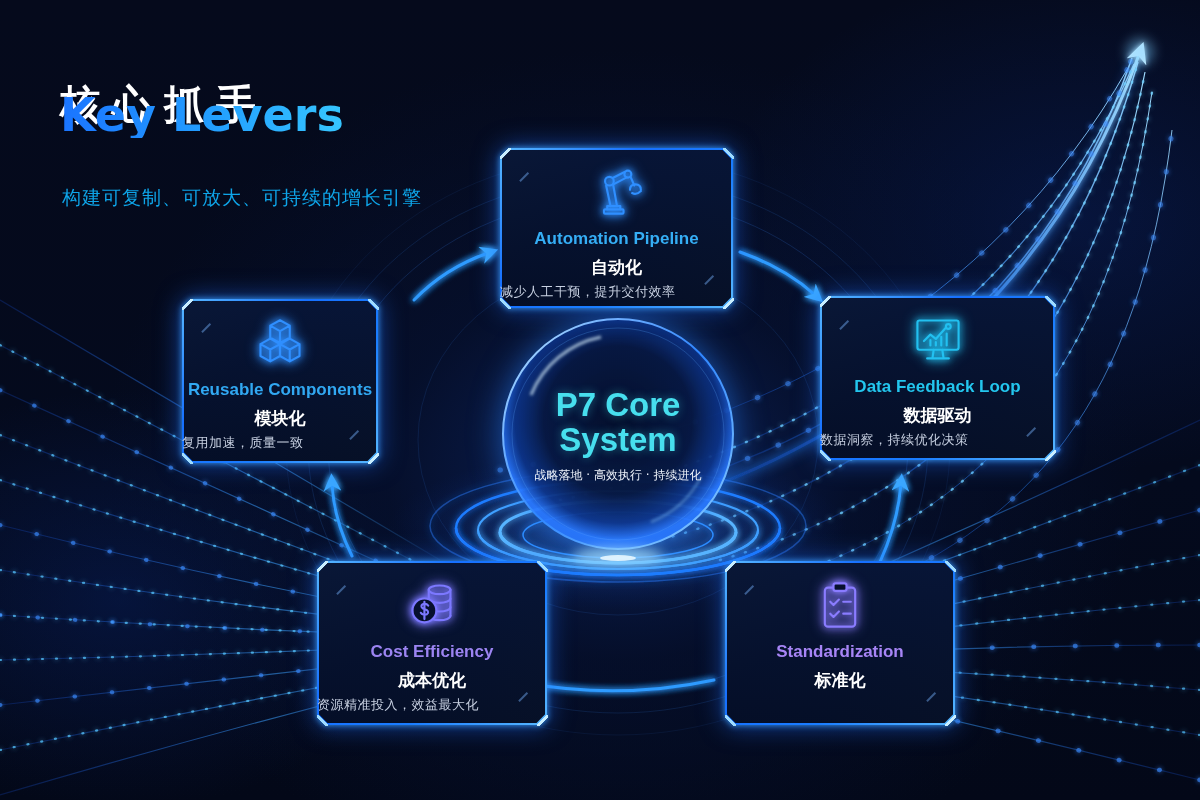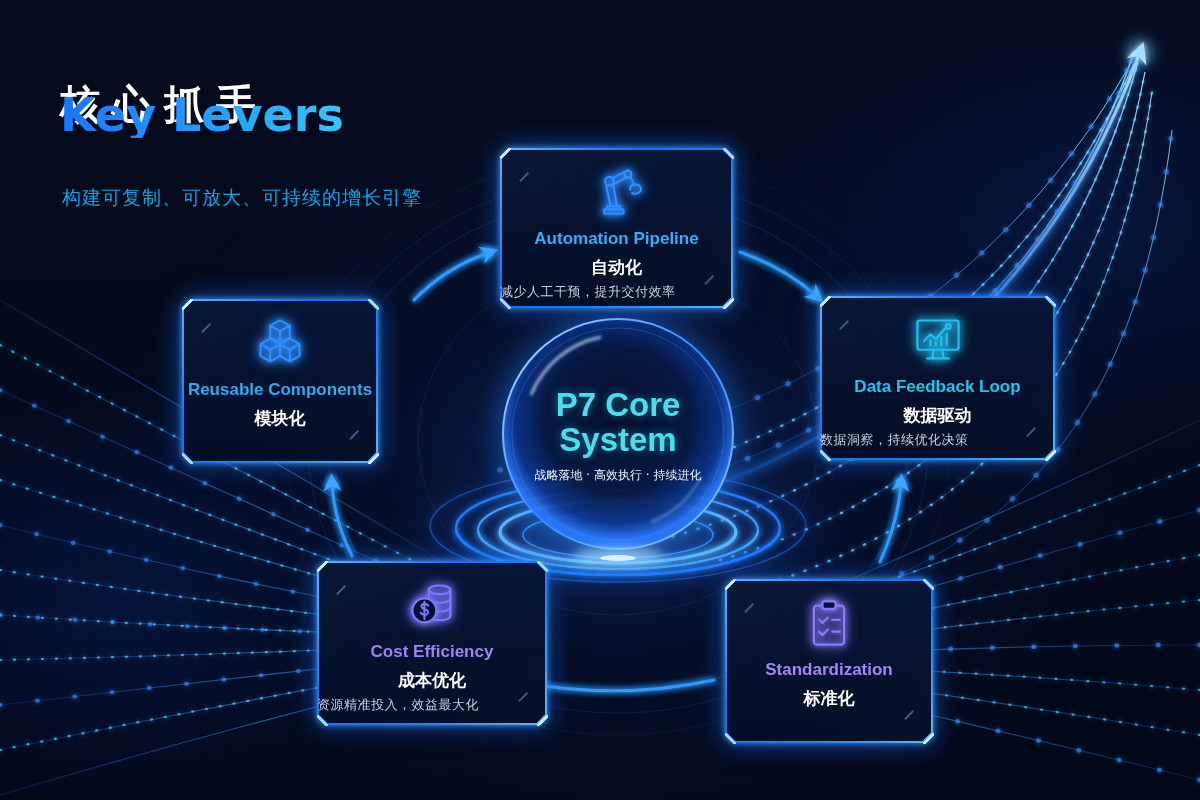--- a/index.html
+++ b/index.html
@@ -397,20 +397,21 @@
   <span class="tick t2"></span>
   <div class="card-icon" style="color: rgb(47, 143, 255);">
     <svg viewBox="0 0 48 48" fill="none" stroke="currentColor" stroke-width="2" stroke-linejoin="round" stroke-linecap="round">
       <path d="M24 3 L33 8 L24 13 L15 8 Z M15 8 V19 L24 24 L33 19 V8 M24 13 V24"></path>
       <path d="M15 20 L24 25 L15 30 L6 25 Z M6 25 V36 L15 41 L24 36 V25 M15 30 V41"></path>
       <path d="M33 20 L42 25 L33 30 L24 25 Z M24 25 V36 L33 41 L42 36 V25 M33 30 V41"></path>
     </svg>
   </div>
   <div class="card-en" style="color: rgb(49, 168, 242);">Reusable Components</div>
   <div class="card-cn">模块化</div>
+  <div class="card-desc">复用加速，质量一致</div>
 </div>
 
 <div class="card" style="left:820px;top:296px;width:235px;height:164px;">
   <div class="frame-wrap">
     <div class="frame">
         <div class="inner"></div>
       </div>
     <span class="corner c-tl"></span>
       <span class="corner c-tr"></span>
       <span class="corner c-bl"></span>
@@ -451,21 +452,21 @@
       <path d="M21 18 a10 4 0 0 0 20 0 M21 26 a10 4 0 0 0 20 0 M21 34 a10 4 0 0 0 20 0"></path>
       <circle cx="17" cy="29" r="11" fill="#07102e"></circle>
       <path d="M20.5 24.5 q-1.5 -2 -4 -1.5 q-3 .8 -2 3 q.8 1.5 3.5 2.2 q3 1 2.2 3.3 q-1 2 -4.3 1.3 q-1.5 -.4 -2.2 -1.6 M17 21 V37"></path>
     </svg>
   </div>
   <div class="card-en" style="color: rgb(156, 132, 242);">Cost Efficiency</div>
   <div class="card-cn">成本优化</div>
   <div class="card-desc">资源精准投入，效益最大化</div>
 </div>
 
-<div class="card" style="left:725px;top:579px;width:208px;height:164px;">
+<div class="card" style="left:725px;top:561px;width:230px;height:164px;">
   <div class="frame-wrap">
     <div class="frame">
         <div class="inner"></div>
       </div>
     <span class="corner c-tl"></span>
       <span class="corner c-tr"></span>
       <span class="corner c-bl"></span>
       <span class="corner c-br"></span>
   </div>
   <span class="tick t1"></span>

